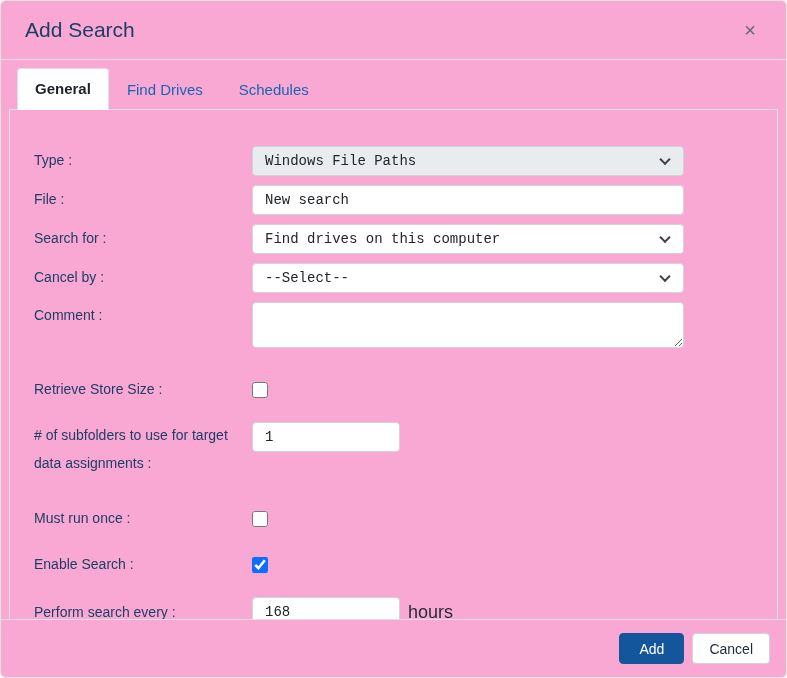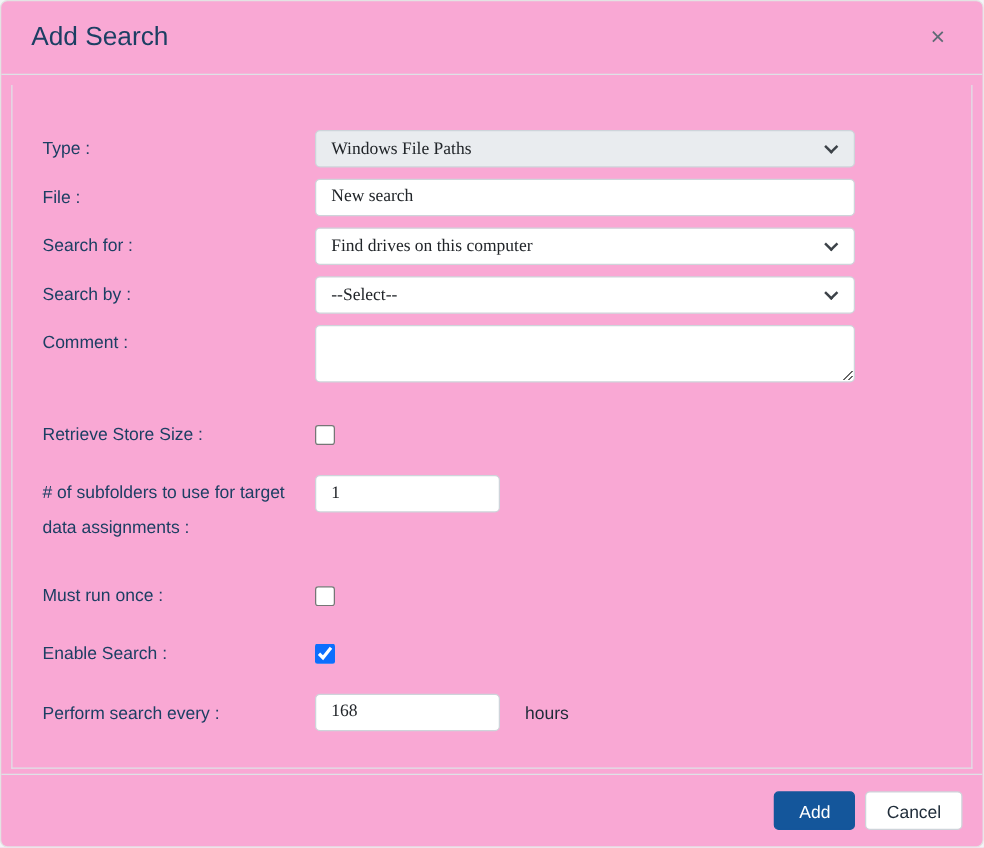--- a/index.html
+++ b/index.html
@@ -44,41 +44,41 @@
   .frm-row { display:flex; align-items:center; margin-bottom:9px; }
   .frm-row.top-align { align-items:flex-start; margin-bottom:28px; }
   .frm-row.check-row { margin-bottom:19px; }
   .frm-label {
     flex:none; width:218px; font-size:14px; font-weight:normal;
     color:#1c3f63; line-height:1.95; padding-right:10px;
   }
   .field-wrap { position:relative; display:flex; align-items:center; }
 
   select, input[type=text], textarea {
-    font-family:Liberation Serif, serif; font-size:14px; color:#212529;
+    font-family:Liberation Mono, monospace; font-size:14px; color:#212529;
     border:1px solid #ced4da; border-radius:4px; background:#fff; outline:none;
   }
   select {
     -webkit-appearance:none; appearance:none;
     width:432px; height:30px; padding:3px 34px 3px 12px;
   }
   select.disabled-look { background:#e9ecef; }
   .chev {
     position:absolute; right:15px; top:50%; width:8px; height:8px;
     border-right:2px solid #3c4248; border-bottom:2px solid #3c4248;
     transform:translateY(-70%) rotate(45deg); pointer-events:none;
   }
   input.full { width:432px; height:30px; padding:3px 12px; }
   input.small { width:148px; height:30px; padding:3px 12px; }
   textarea.comment { width:432px; height:46px; padding:4px 12px; resize:both; }
 
   input[type=checkbox] {
     width:16px; height:16px; margin:0; accent-color:#0d6efd; cursor:pointer;
   }
-  .suffix { font-size:14px; color:#1e2b38; margin-left:20px; }
+  .suffix { font-size:18px; color:#1e2b38; margin-left:8px; }
 
   
   .dlg-footer {
     flex:none; display:flex; justify-content:flex-end; gap:8px;
     padding:13px 16px; border-top:1px solid #dee2e6;
   }
   .btn { font-family:"Liberation Sans", sans-serif; font-size:14px; border-radius:4px;
          padding:6px 16px; cursor:pointer; height:31px; }
   .btn-primary { background:#14569b; border:1px solid #14569b; color:#fff; padding:6px 19px; }
   .btn-default { background:#fff; border:1px solid #ced4da; color:#1e2b38; }
@@ -88,20 +88,25 @@
 
 <div class="dialog">
 
   <div class="dlg-header">
     <div class="dlg-title">Add Search</div>
     <button class="close-btn">×</button>
   </div>
 
   <div class="dlg-body">
 
+    <div class="tab-nav">
+      <button class="tab active">General</button>
+      <button class="tab">Find Drives</button>
+      <button class="tab">Schedules</button>
+    </div>
 
     <div class="tab-content">
 
       <div class="frm-row">
         <div class="frm-label">Type :</div>
         <div class="field-wrap">
           <select class="disabled-look">
             <option>Windows File Paths</option>
           </select>
           <span class="chev"></span>
@@ -119,21 +124,21 @@
         <div class="frm-label">Search for :</div>
         <div class="field-wrap">
           <select>
             <option>Find drives on this computer</option>
           </select>
           <span class="chev"></span>
         </div>
       </div>
 
       <div class="frm-row">
-        <div class="frm-label">Search by :</div>
+        <div class="frm-label">Cancel by :</div>
         <div class="field-wrap">
           <select>
             <option>--Select--</option>
           </select>
           <span class="chev"></span>
         </div>
       </div>
 
       <div class="frm-row top-align">
         <div class="frm-label">Comment :</div>

